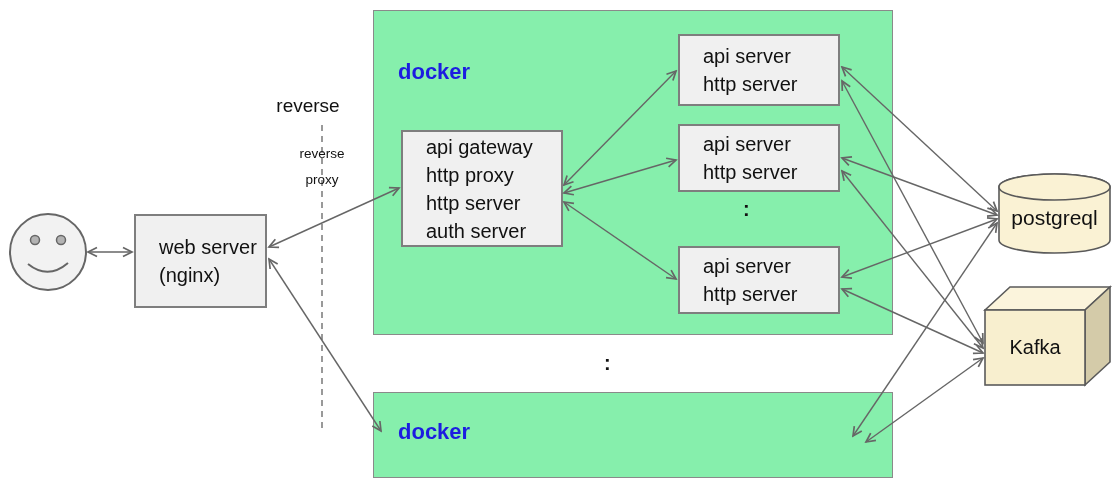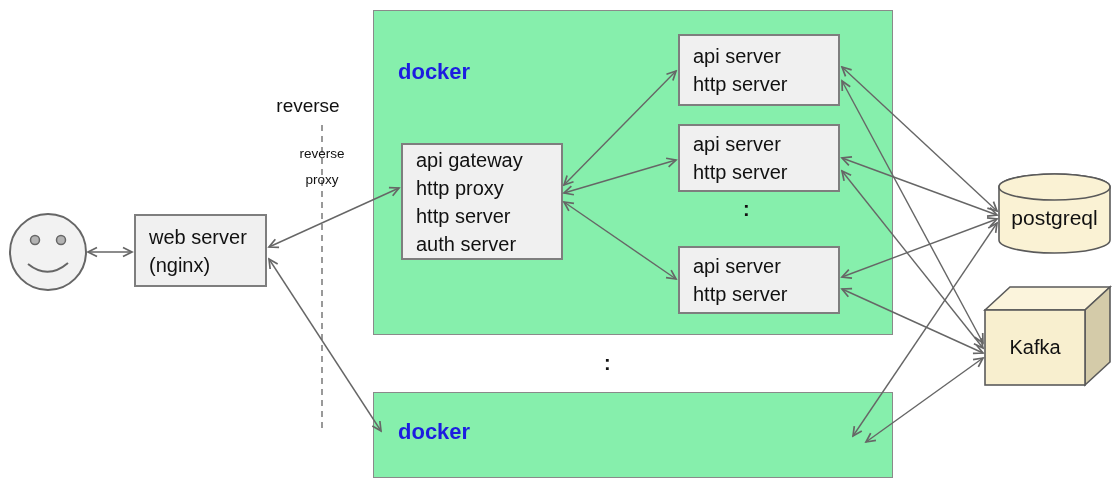--- a/index.html
+++ b/index.html
@@ -10,21 +10,21 @@
   .docker-box{
     position:absolute;background:#86efac;border:1.5px solid #8a8a8a;
     box-sizing:border-box;
   }
   .docker-label{
     position:absolute;font-weight:bold;font-size:22px;color:#1c1ce0;
   }
   .gbox{
     position:absolute;background:#f0f0f0;border:2px solid #7e7e7e;
     box-sizing:border-box;display:flex;align-items:center;
-    padding-left:13px;font-size:20px;line-height:28px;
+    padding-left:23px;font-size:20px;line-height:28px;
   }
   .gbox .boxtext{white-space:pre-line;}
   .flabel{position:absolute;text-align:center;}
   .firewall{left:266px;top:95px;width:84px;font-size:19px;}
   .rproxy{left:288px;top:141px;width:68px;font-size:13.5px;line-height:26px;white-space:pre-line;z-index:6;}
   .colon{position:absolute;font-weight:bold;font-size:20px;line-height:24px;z-index:6;}
   .colon-servers{left:743px;top:197px;}
   .colon-dockers{left:604px;top:351px;}
   .store-label{position:absolute;text-align:center;z-index:7;}
   .pg-label{left:999px;top:206px;width:111px;font-size:21px;}
@@ -38,26 +38,26 @@
 <div class="canvas">
 
   <div class="docker-box" style="left:373px;top:10px;width:520px;height:325px;">
     <div class="docker-label" style="left:24px;top:48px;">docker</div>
   </div>
 
   <div class="docker-box" style="left:373px;top:392px;width:520px;height:86px;">
     <div class="docker-label" style="left:24px;top:26px;">docker</div>
   </div>
 
-  <div class="gbox" style="left:134px;top:214px;width:133px;height:73px;">
+  <div class="gbox" style="left:134px;top:214px;width:133px;height:94px;">
     <span class="boxtext">web server
 (nginx)</span>
   </div>
 
-  <div class="gbox" style="left:401px;top:143px;width:162px;height:117px;">
+  <div class="gbox" style="left:401px;top:130px;width:162px;height:117px;">
     <span class="boxtext">api gateway
 http proxy
 http server
 auth server</span>
   </div>
 
   <div class="gbox" style="left:678px;top:34px;width:162px;height:72px;">
     <span class="boxtext">api server
 http server</span>
   </div>

